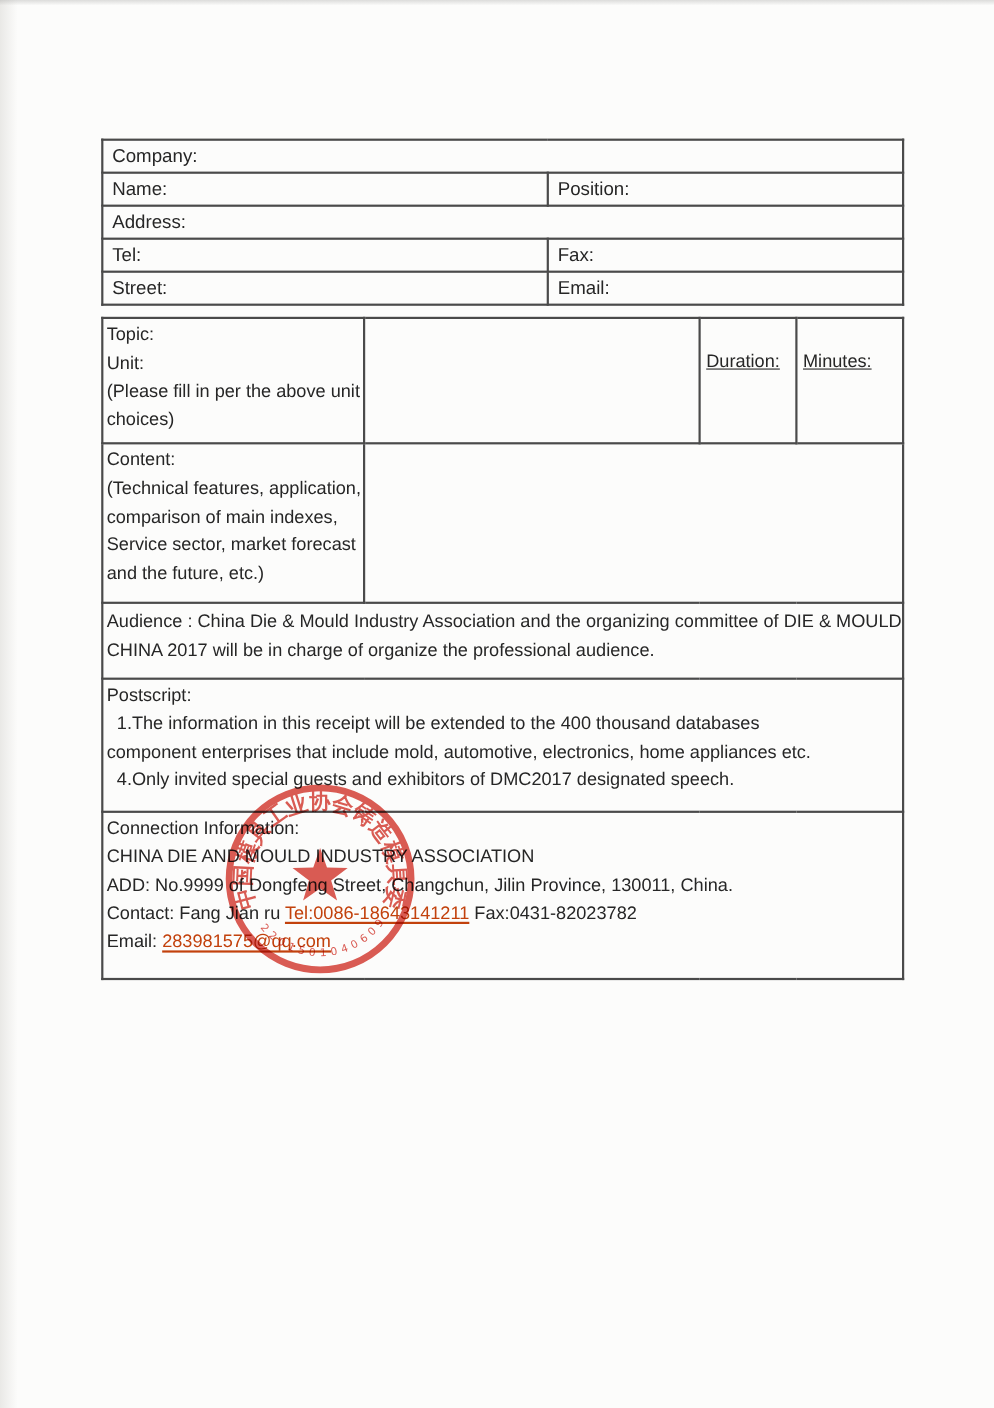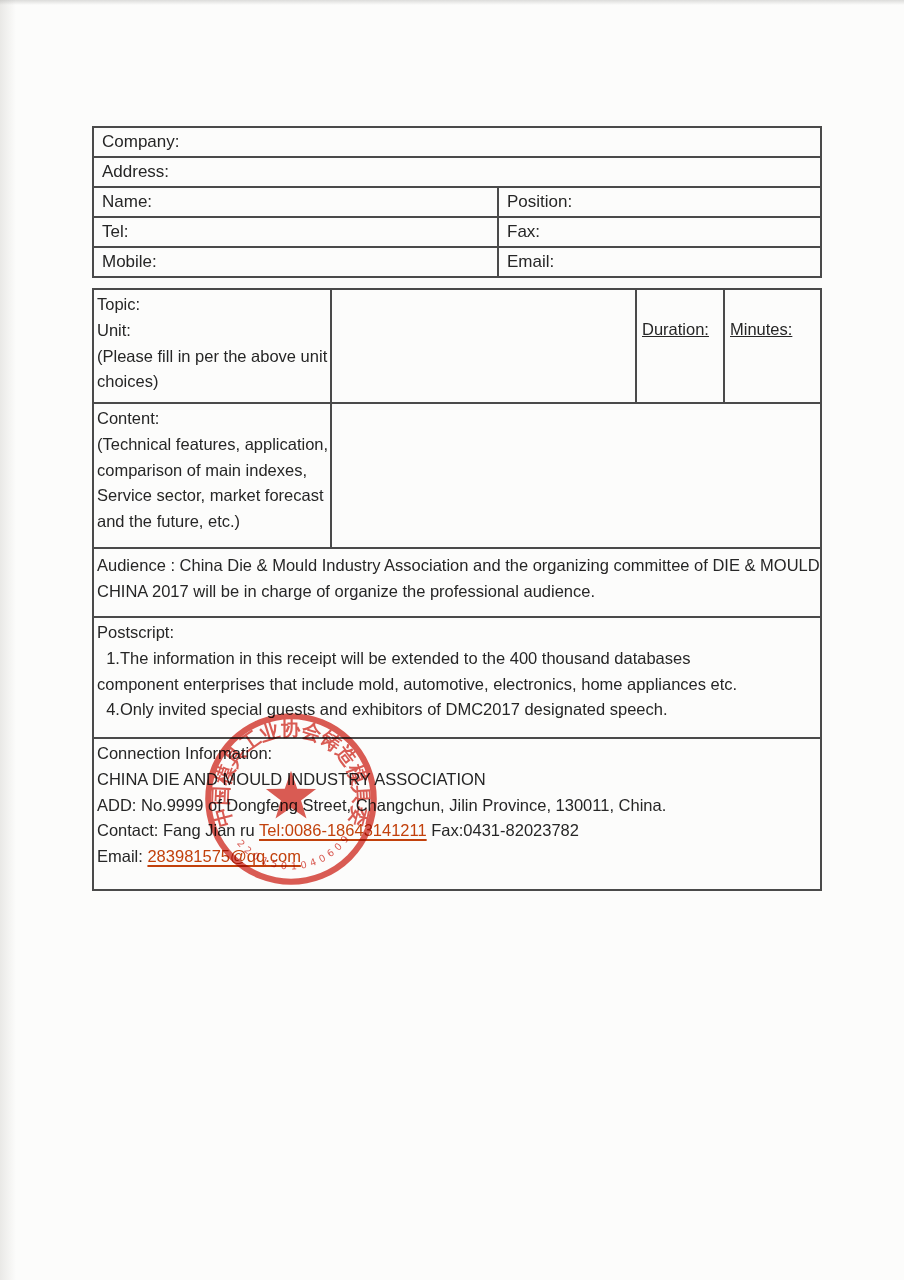--- a/index.html
+++ b/index.html
@@ -78,32 +78,32 @@
   <table class="t1">
     <colgroup>
         <col style="width:405px">
         <col style="width:323px">
       </colgroup>
     <tbody>
         <tr>
       <td colspan="2">Company:</td>
     </tr>
     <tr>
-      <td colspan="2">Address:</td>
+      <td>Name:</td>
+      <td>Position:</td>
     </tr>
     <tr>
-      <td>Name:</td>
-      <td>Position:</td>
+      <td colspan="2">Address:</td>
     </tr>
     <tr>
       <td>Tel:</td>
       <td>Fax:</td>
     </tr>
     <tr>
-      <td>Mobile:</td>
+      <td>Street:</td>
       <td>Email:</td>
     </tr>
   </tbody>
     </table>
 
   <table class="t2">
     <colgroup>
       <col style="width:238px">
         <col style="width:305px">
         <col style="width:88px">

